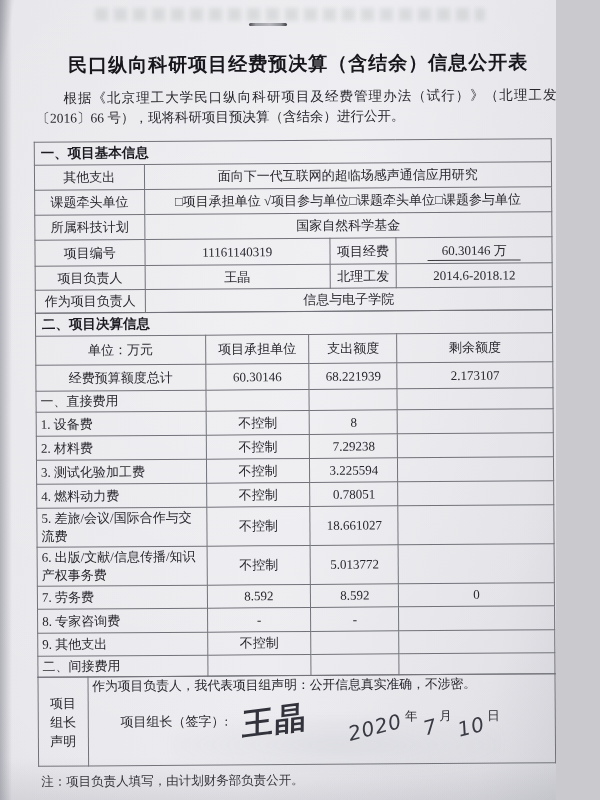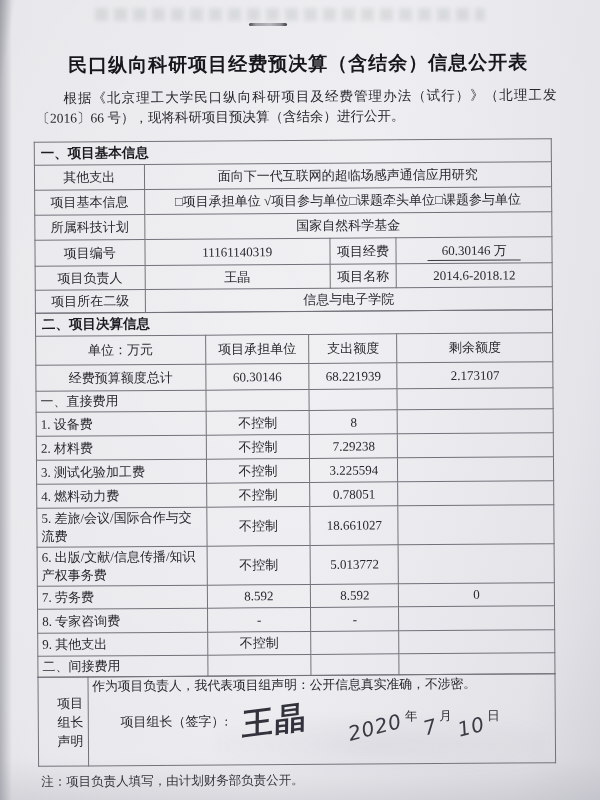--- a/index.html
+++ b/index.html
@@ -2,21 +2,21 @@
 <html><head>
 <meta charset="utf-8">
 <style>
   html,body{margin:0;padding:0;}
   body{
     width:600px;height:800px;overflow:hidden;
     font-family:"Liberation Serif",serif;
     background:#c9c9ce;
   }
   .photo{
-    position:relative;width:600px;height:800px;overflow:hidden;
+    position:relative;width:556px;height:800px;overflow:hidden;
     background:
       radial-gradient(130% 110% at 42% 38%, rgba(255,255,255,0.25) 0%, rgba(255,255,255,0) 55%, rgba(125,125,138,0.20) 100%),
       linear-gradient(100deg,#c2c2c8 0%, #e7e7eb 2.2%, #ececf0 55%, #e3e3e8 88%, #d8d8de 100%);
   }
   .photo::after{
     content:"";position:absolute;left:0;right:0;bottom:0;height:42px;
     background:linear-gradient(rgba(150,150,160,0) 0%, rgba(150,150,160,0.22) 100%);
     pointer-events:none;
   }
   .edge-left{position:absolute;top:0;left:0;width:12px;height:100%;
@@ -53,21 +53,21 @@
     font-family:"Liberation Sans",sans-serif;font-weight:700;font-size:13.5px;
     color:#1b1b21;text-align:left;padding-left:6px;height:20px;
   }
   .lab{text-align:center;}
   .val{text-align:center;}
   .left{text-align:left;padding-left:6px;}
   .h21{height:20px}.h22{height:21px}.h23{height:22px}.h24{height:23px}
   .h27{height:26px}.h19{height:18px}.h34{height:33px}.h35{height:34px}
   .underline{border-bottom:1px solid #3a3a40;padding:0 14px 2px 14px;}
   .decl-label{
-    text-align:right;vertical-align:middle;white-space:pre-line;line-height:19px;
+    text-align:center;vertical-align:middle;white-space:pre-line;line-height:19px;
     font-size:13px;
   }
   .decl-cell{vertical-align:top;padding:6px 8px 4px 10px;}
   .statement{font-size:12.8px;color:#26262c;}
   .sign-row{display:flex;align-items:center;margin-top:4px;height:46px;}
   .sign-label{font-size:13px;margin-left:28px;}
   .signature{
     font-family:"DejaVu Sans",sans-serif;font-size:31px;font-weight:600;color:#32323c;
     margin-left:14px;transform:rotate(-7deg) skewX(-8deg);display:inline-block;
     letter-spacing:2px;
@@ -105,41 +105,41 @@
         </colgroup>
       <tbody>
           <tr>
             <td colspan="4" class="sec h21">一、项目基本信息</td>
           </tr>
       <tr class="row">
         <td class="lab h23">其他支出</td>
         <td colspan="3" class="val">面向下一代互联网的超临场感声通信应用研究</td>
       </tr>
       <tr>
-        <td class="lab h23">项目基本信息</td>
+        <td class="lab h23">课题牵头单位</td>
         <td colspan="3" class="val">□项目承担单位 √项目参与单位□课题牵头单位□课题参与单位</td>
       </tr>
       <tr>
         <td class="lab h23">所属科技计划</td>
         <td colspan="3" class="val">国家自然科学基金</td>
       </tr>
       <tr>
         <td class="lab h24">项目编号</td>
         <td class="val">11161140319</td>
         <td class="lab">项目经费</td>
         <td class="val"><span class="underline">60.30146 万</span></td>
       </tr>
       <tr>
         <td class="lab h22">项目负责人</td>
         <td class="val">王晶</td>
-        <td class="lab">项目名称</td>
+        <td class="lab">北理工发</td>
         <td class="val">2014.6-2018.12</td>
       </tr>
       <tr>
-        <td class="lab h21">项目所在二级</td>
+        <td class="lab h21">作为项目负责人</td>
         <td colspan="3" class="val">信息与电子学院</td>
       </tr>
     </tbody>
       </table>
 
     <table class="tbl">
       <colgroup>
           <col style="width:32.8%">
           <col style="width:20.1%">
           <col style="width:17.0%">

